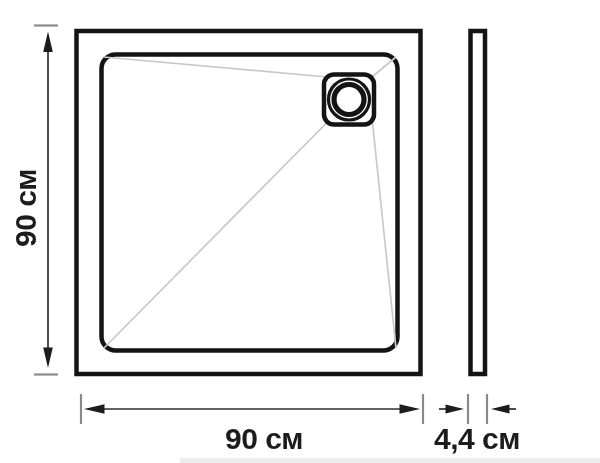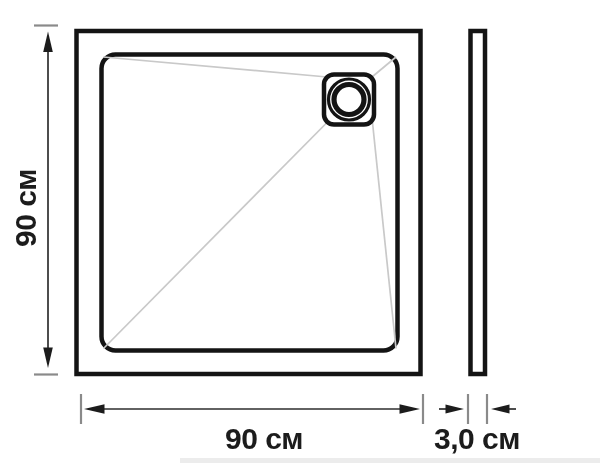--- a/index.html
+++ b/index.html
@@ -77,17 +77,17 @@
       <polygon points="464,409 445.5,404.5 445.5,413.5" fill="#1c1c1c"></polygon>
       <line x1="507" y1="409" x2="516" y2="409" stroke="#2e2e2e" stroke-width="1.7"></line>
       <polygon points="491,409 509.5,404.5 509.5,413.5" fill="#1c1c1c"></polygon>
     </g>
   </svg>
 
   <div class="dim-label vertical" style="left:26px;top:208px;">90 см</div>
 
   <div class="dim-label" style="left:264px;top:439px;">90 см</div>
 
-  <div class="dim-label" style="left:477px;top:439px;">3,0 см</div>
+  <div class="dim-label" style="left:477px;top:439px;">4,4 см</div>
 
   <div class="bottom-strip"></div>
 
 </div>
 
 </body></html>

